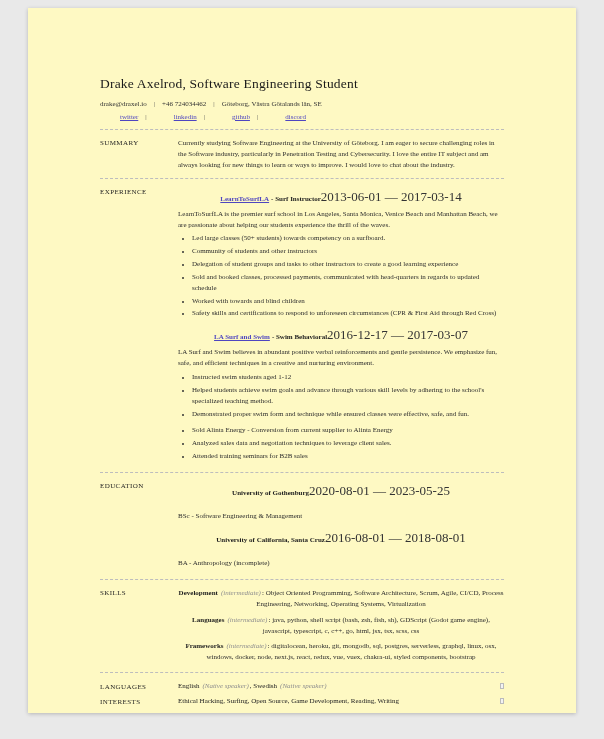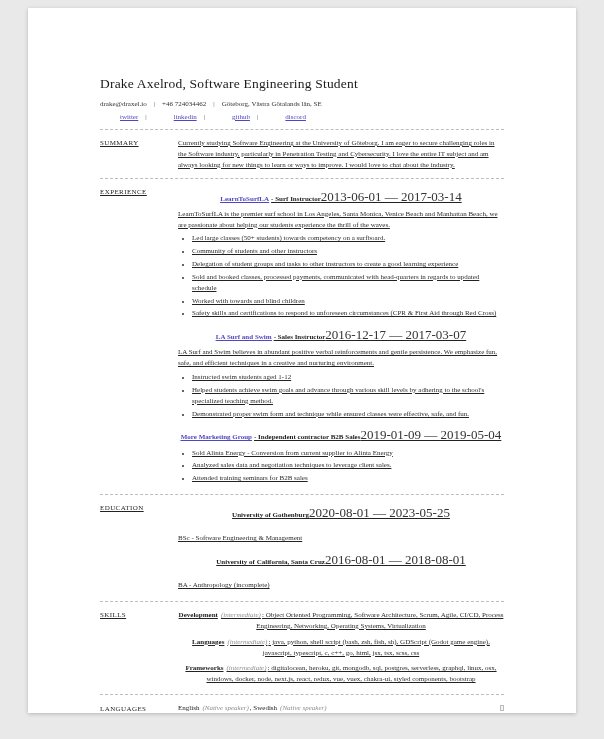--- a/index.html
+++ b/index.html
@@ -5,36 +5,35 @@
   * { box-sizing: border-box; margin: 0; padding: 0; }
   html,body { width:604px; }
   body {
     background:#e9e9e9;
     font-family:"Liberation Serif","DejaVu Serif",serif;
     color:#222;
   }
   .canvas { position:relative; width:604px; height:739px; background:#e9e9e9; overflow:hidden; }
   .sheet {
     position:absolute; left:28px; top:8px; width:548px; height:705px;
-    background:#ffffff;
+    background:#fef9c3;
     box-shadow:0 1px 4px rgba(0,0,0,.22);
     padding:68px 72px 30px 72px;
     overflow:hidden;
   }
   h1.name { font-size:13.5px; font-weight:400; letter-spacing:.2px; color:#1a1a1a; margin-bottom:8px; }
   .contact { font-size:7px; color:#333; margin-bottom:5px; }
   .contact .sep, .links .sep { color:#555; margin:0 7px; }
   .links { font-size:7px; margin-bottom:8px; }
   .links a { color:#4f46c0; text-decoration:underline; cursor:pointer; margin-right:0;padding-left:20px; }
   .sec {
     border-top:1px dashed #bdbdbd;
     display:grid;
     grid-template-columns:78px 1fr;
     padding:8px 0 4px 0;
-    text-decoration:underline;
   }
   .sec-label { font-size:7px; letter-spacing:.4px; color:#1f1f1f; padding-top:1px; }
   .sec-body { font-size:7px; line-height:1.55; color:#2c2c2c; }
   .para { margin-bottom:3px; }
   .job { margin-bottom:6px; }
   .job-head, .edu-head { display:flex; justify-content:center; align-items:baseline; margin-bottom:2px; }
   .company { color:#4f46c0; font-weight:700; text-decoration:underline; cursor:pointer; }
   .role { font-weight:700; color:#1d1d1d; margin-left:2px; }
   .dates { font-size:13px; color:#333; white-space:nowrap; }
   ul.bullets { margin:2px 0 5px 0; padding-left:14px; }
@@ -92,36 +91,32 @@
             <li>Community of students and other instructors</li>
             <li>Delegation of student groups and tasks to other instructors to create a good learning experience</li>
             <li>Sold and booked classes, processed payments, communicated with head-quarters in regards to updated schedule</li>
             <li>Worked with towards and blind children</li>
             <li>Safety skills and certifications to respond to unforeseen circumstances (CPR &amp; First Aid through Red Cross)</li>
           </ul>
         </div>
 
         <div class="job">
           <div class="job-head">
-            <span><a class="company">LA Surf and Swim</a><span class="role">- Sales Instructor</span></span>
+            <span><a class="company">LA Surf and Swim</a><span class="role">- Swim Behavioral</span></span>
             <span class="dates">2016-12-17 — 2017-03-07</span>
           </div>
           <p class="para">LA Surf and Swim believes in abundant positive verbal reinforcements and gentle persistence. We emphasize fun, safe, and efficient techniques in a creative and nurturing environment.</p>
           <ul class="bullets">
             <li>Instructed swim students aged 1-12</li>
             <li>Helped students achieve swim goals and advance through various skill levels by adhering to the school's specialized teaching method.</li>
             <li>Demonstrated proper swim form and technique while ensured classes were effective, safe, and fun.</li>
           </ul>
         </div>
 
         <div class="job">
-          <div class="job-head">
-            <span><a class="company">More Marketing Group</a><span class="role">- Independent contractor B2B Sales</span></span>
-            <span class="dates">2019-01-09 — 2019-05-04</span>
-          </div>
           <ul class="bullets">
             <li>Sold Alinta Energy - Conversion from current supplier to Alinta Energy</li>
             <li>Analyzed sales data and negotiation techniques to leverage client sales.</li>
             <li>Attended training seminars for B2B sales</li>
           </ul>
         </div>
 
       </div>
     </section>
 

